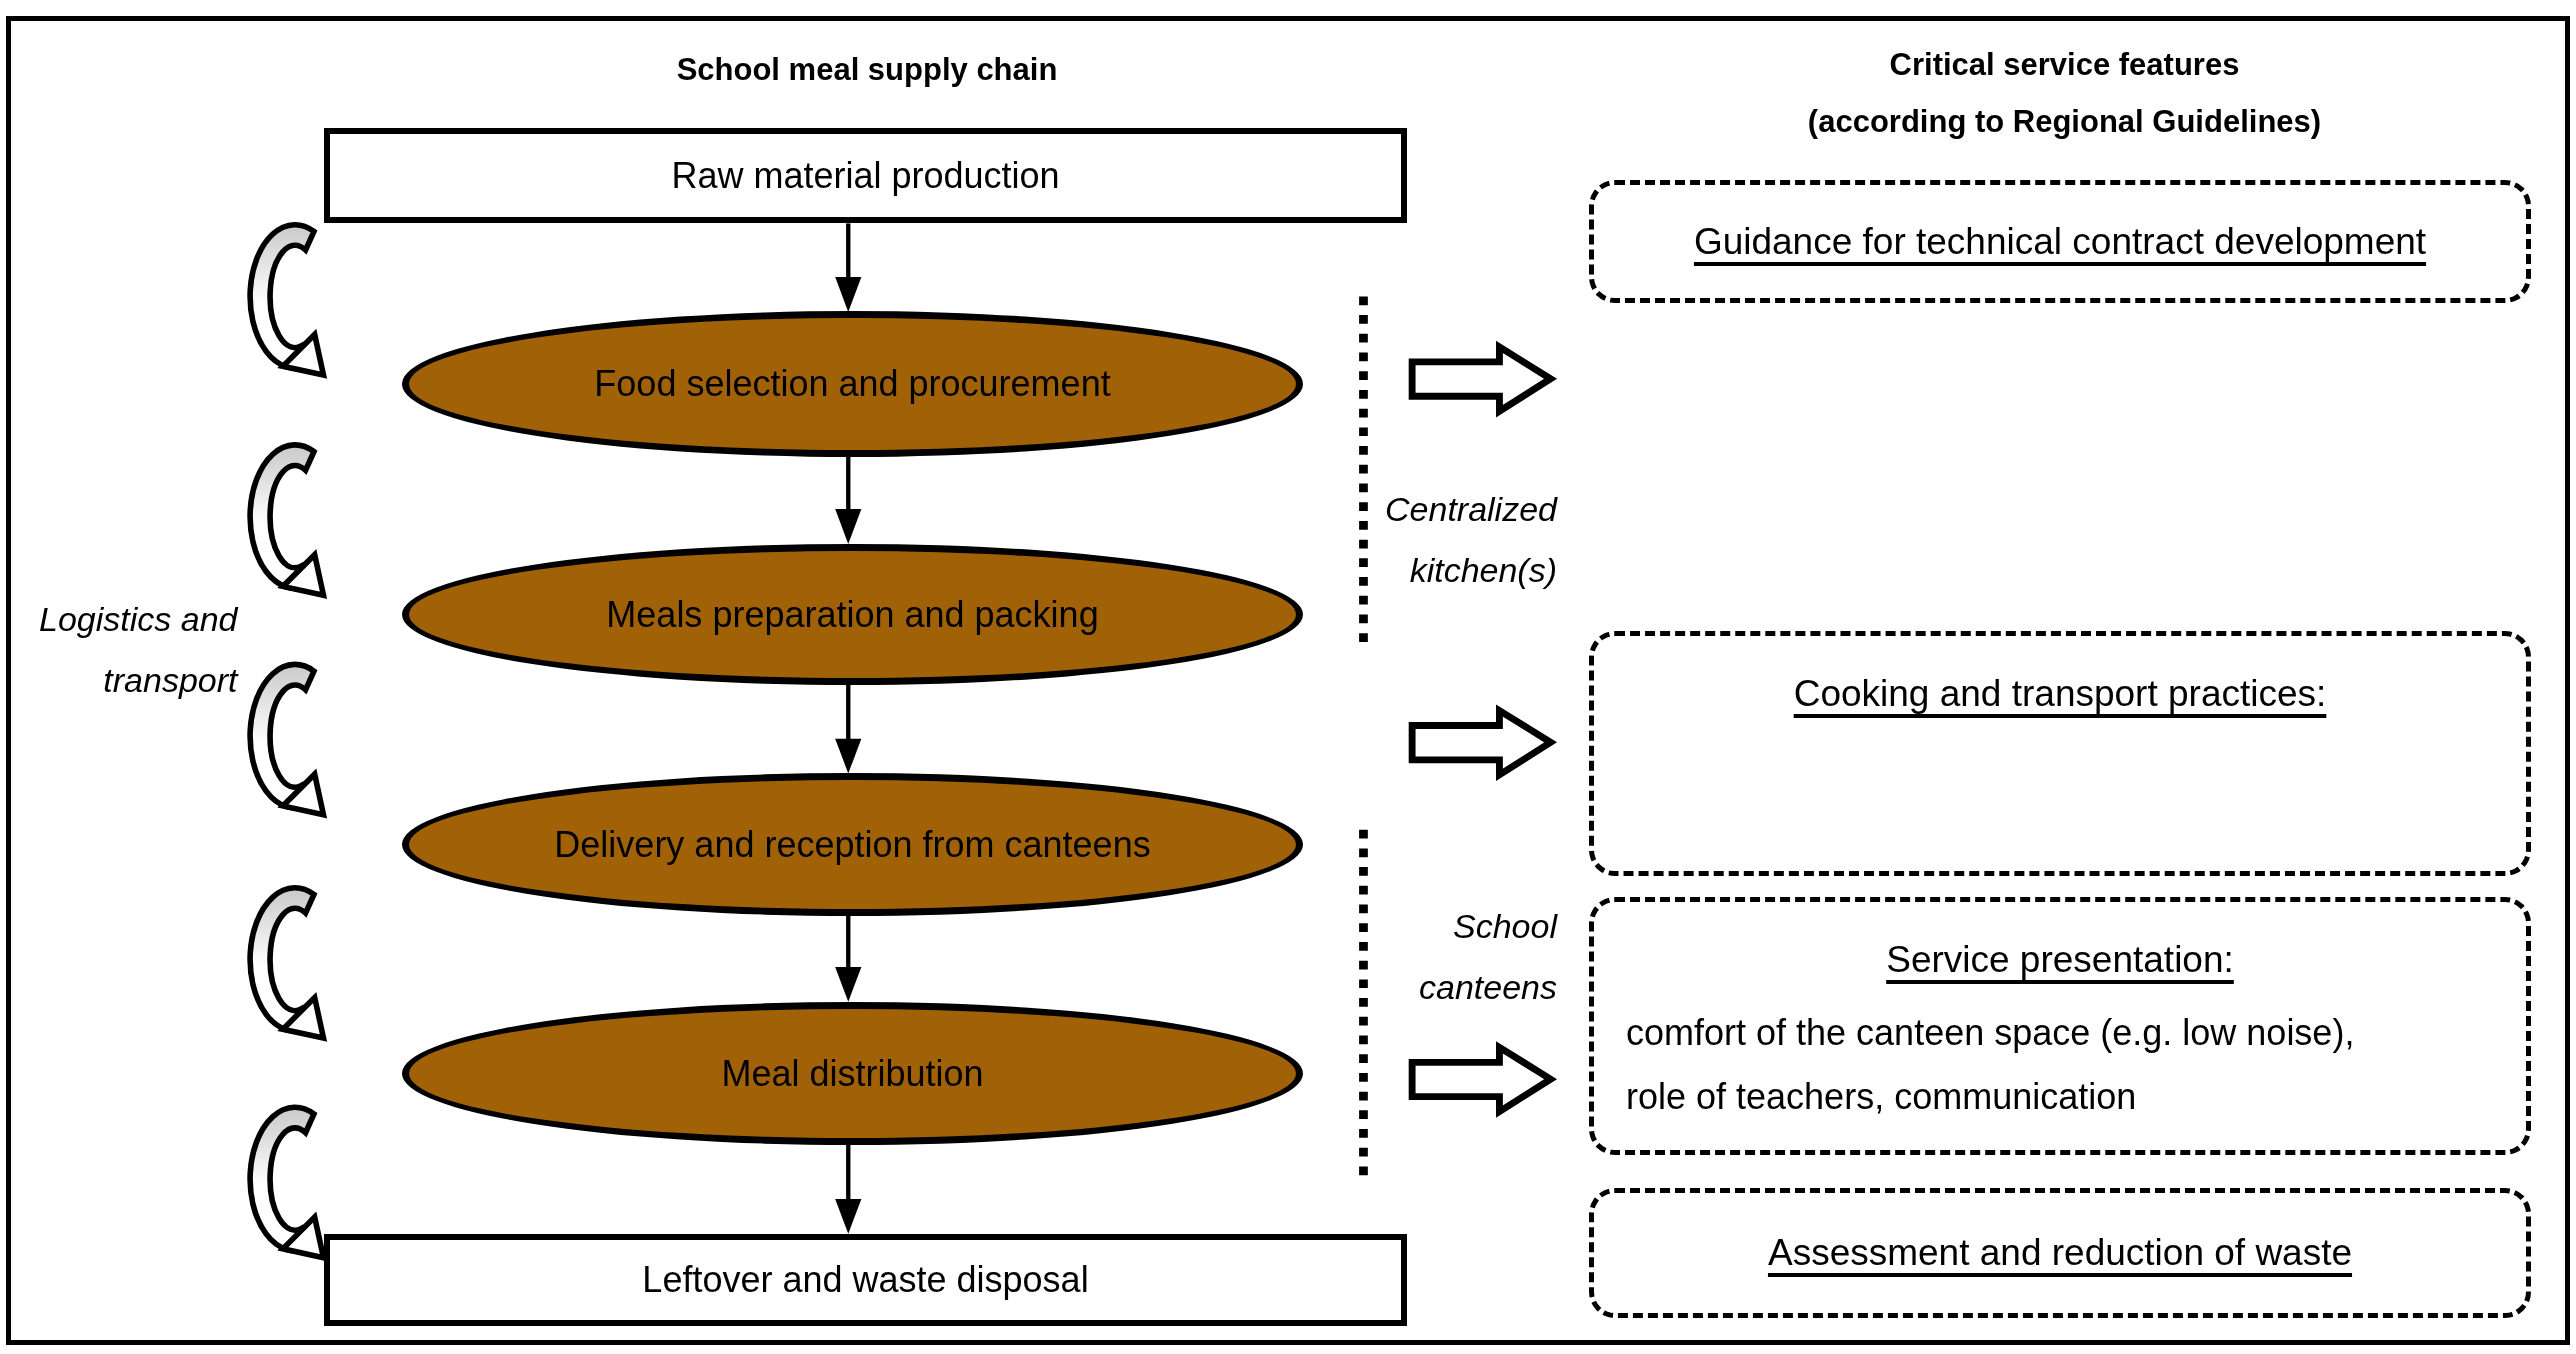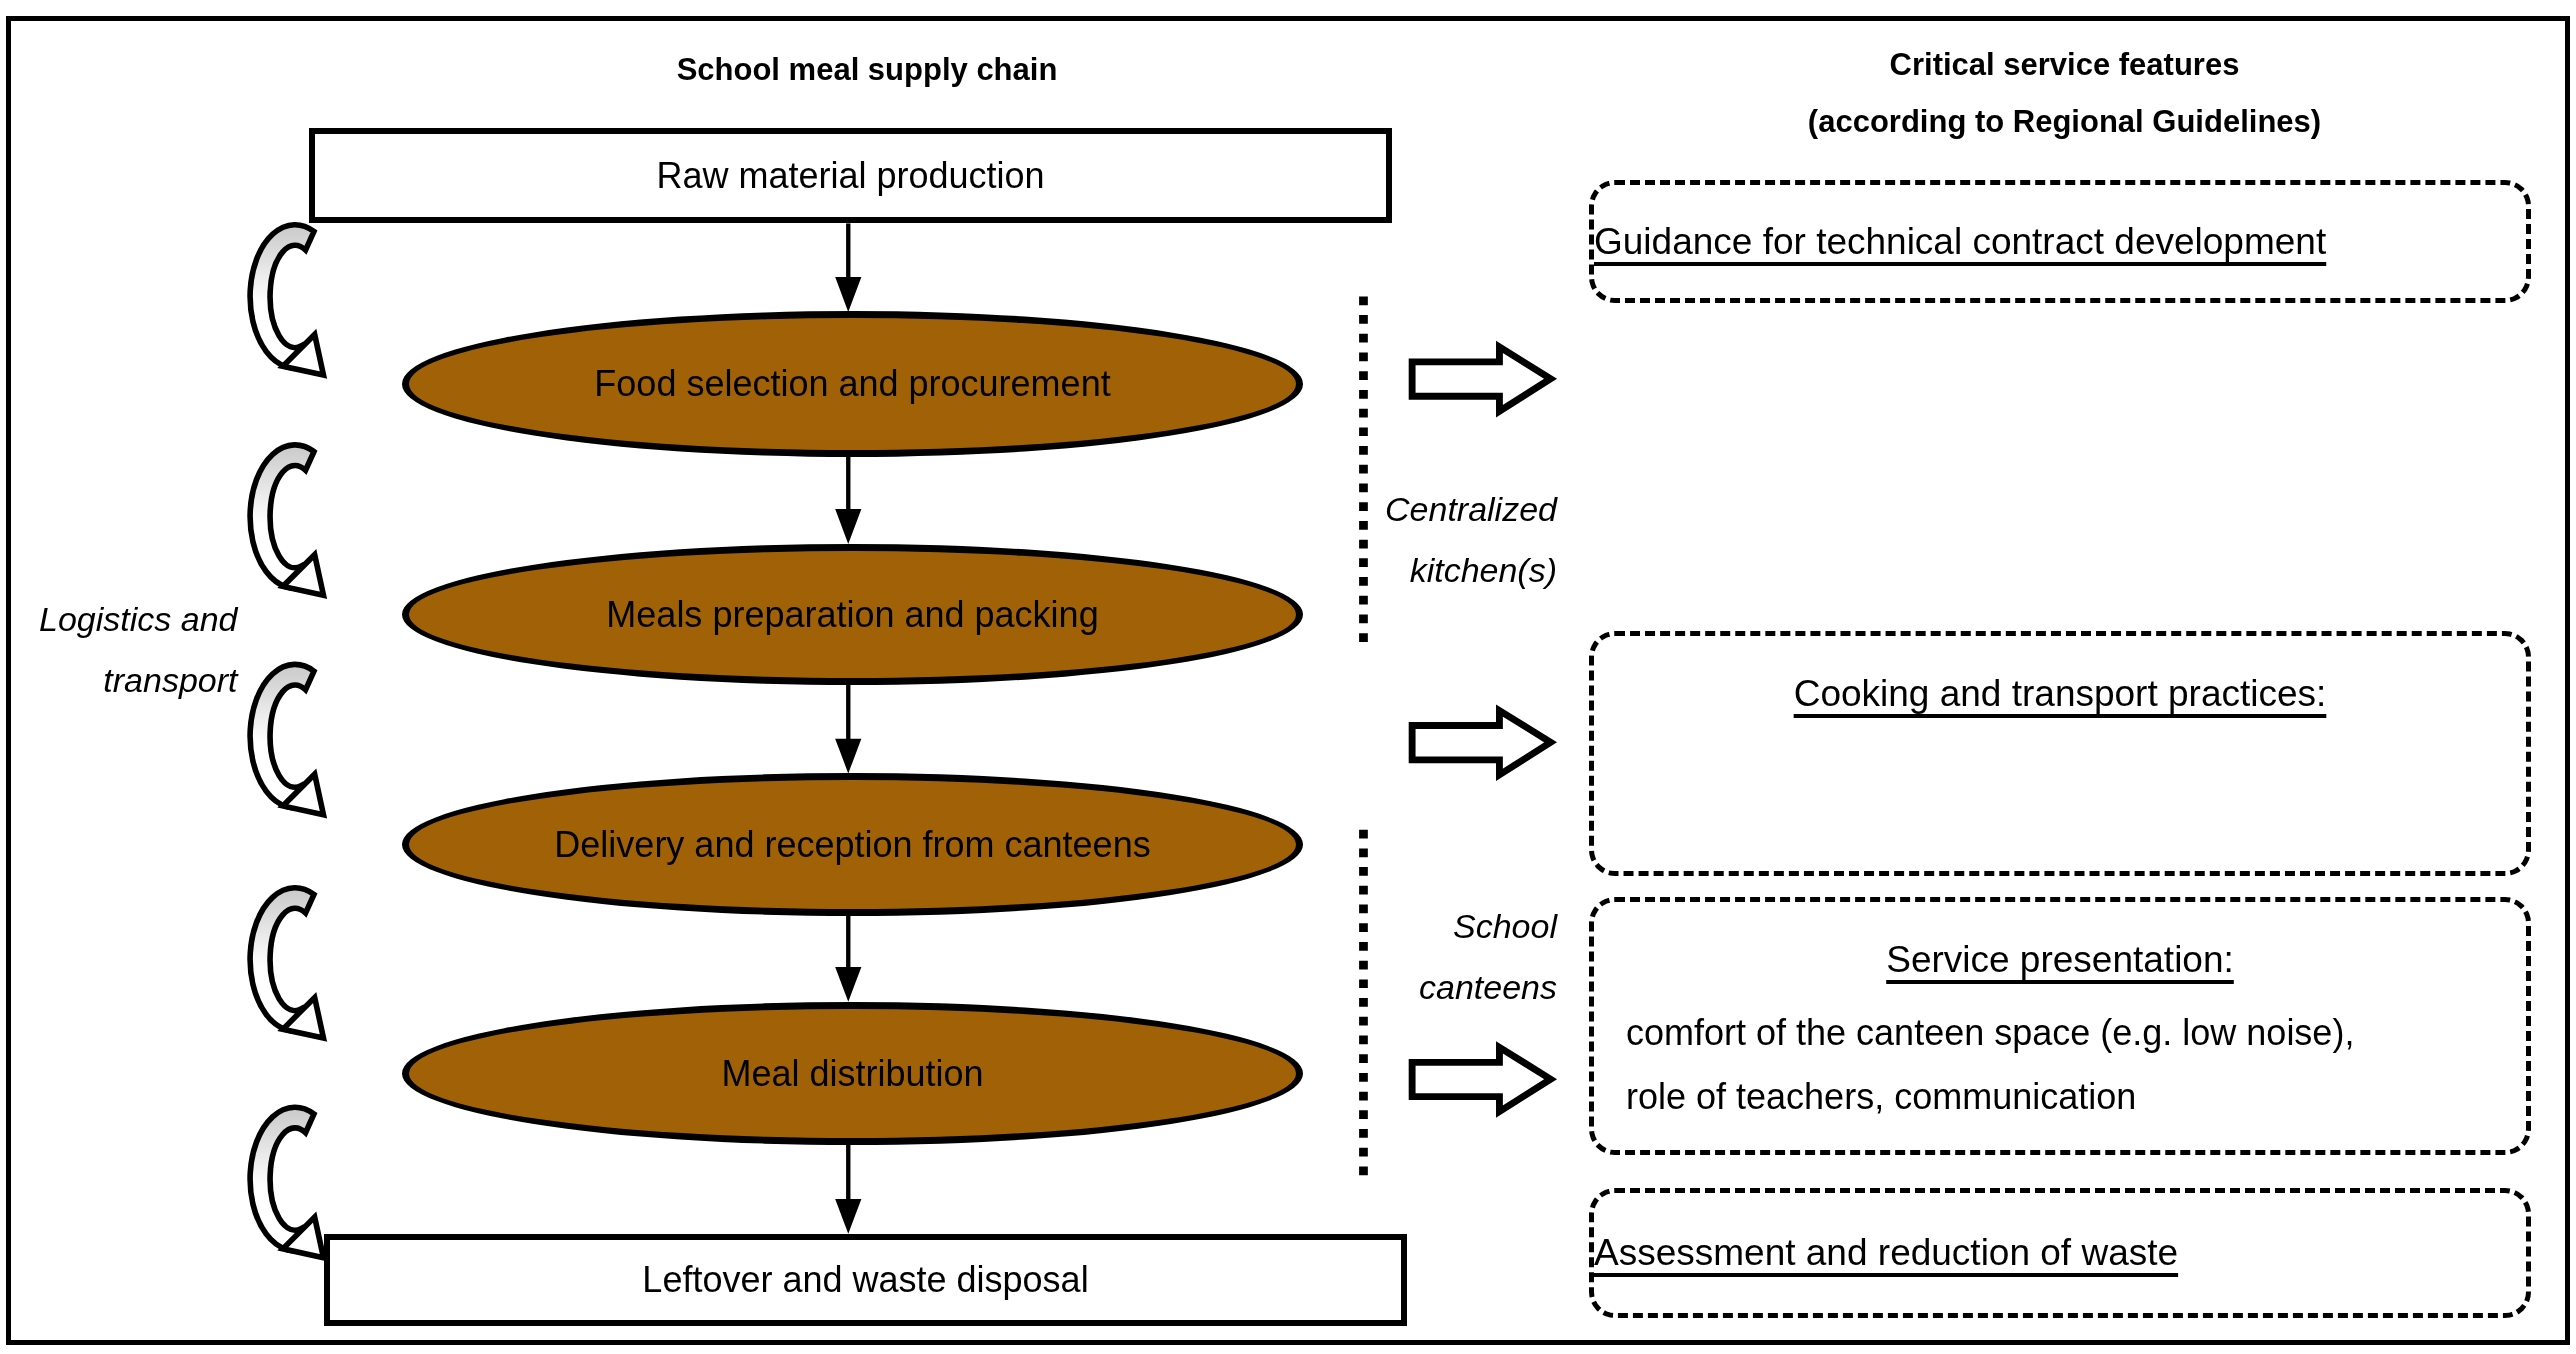--- a/index.html
+++ b/index.html
@@ -65,21 +65,21 @@
     left: 1589px;
     width: 942px;
     border: 5.6px dashed #000;
     border-radius: 26px;
     background: #fff;
     box-sizing: border-box;
   }
   .feature-box.center-only {
     display: flex;
     align-items: center;
-    justify-content: flex-start;
+    justify-content: center;
   }
   .feature-heading {
     font-size: 37px;
     text-align: center;
     text-decoration: underline;
     text-decoration-thickness: 3.7px;
     text-underline-offset: 7.5px;
   }
   .feature-box .feature-heading.top { margin-top: 0; line-height: 45px; }
   .feature-body {
@@ -147,21 +147,21 @@
     <use href="#curl" transform="translate(385,1760)"></use>
 
     <line x1="2186" y1="475" x2="2186" y2="1045" stroke="#000" stroke-width="14" stroke-dasharray="14 16"></line>
     <line x1="2186" y1="1330" x2="2186" y2="1888" stroke="#000" stroke-width="14" stroke-dasharray="14 16"></line>
 
     <use href="#blockarrow" transform="translate(2258,550)"></use>
     <use href="#blockarrow" transform="translate(2258,1133)"></use>
     <use href="#blockarrow" transform="translate(2258,1673)"></use>
   </svg>
 
-  <div class="rect-node" style="left:309px; top:128px; width:1083px; height:95px;">
+  <div class="rect-node" style="left:324px; top:128px; width:1083px; height:95px;">
     <span>Raw material production</span>
   </div>
 
   <div class="ellipse-node" style="left:402px; top:311px; width:901px; height:146px;">
     <span>Food selection and procurement</span>
   </div>
 
   <div class="ellipse-node" style="left:402px; top:544px; width:901px; height:141px;">
     <span>Meals preparation and packing</span>
   </div>

